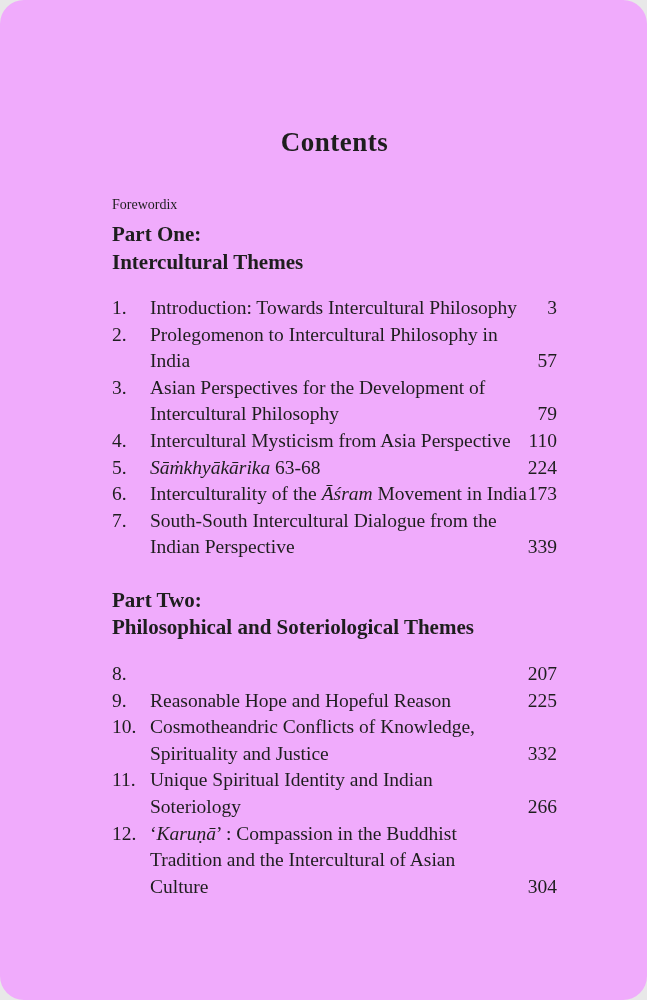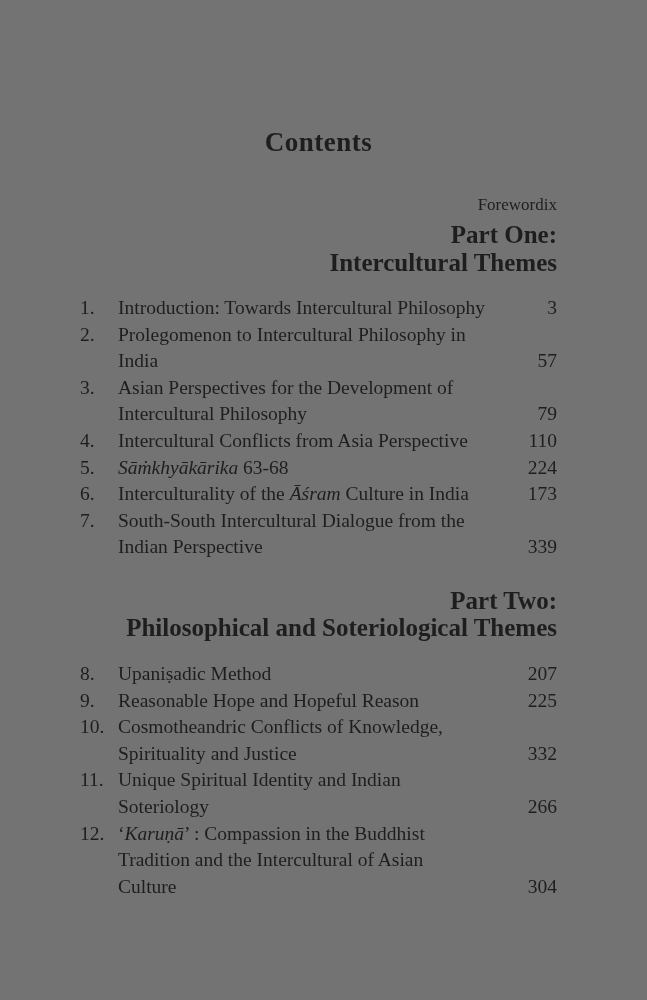--- a/index.html
+++ b/index.html
@@ -1,46 +1,47 @@
 <!DOCTYPE html>
 <html><head>
 <meta charset="utf-8">
 <style>
   html, body { margin: 0; padding: 0; background: #e8e8e8; }
   .page {
     width: 647px;
     height: 1000px;
     margin: 0 auto;
-    background: #737373;
+    background: #f0abfc;
     box-sizing: border-box;
-    padding: 126px 90px 0 80px;
+    padding: 126px 90px 0 112px;
     font-family: "Liberation Serif", "DejaVu Serif", serif;
     color: #1e1e1e;
     overflow: hidden;
+    border-radius: 24px;
   }
   .contents-title {
     font-size: 27px;
     font-weight: 700;
     text-align: center;
     line-height: 32px;
     margin: 0 0 34px 0;
     letter-spacing: 0.5px;
   }
   .foreword-row {
     display: flex;
-    justify-content: flex-end;
-    font-size: 17px;
+    justify-content: flex-start;
+    font-size: 14px;
     line-height: 26px;
   }
   .part { margin-top: 0; }
   .part + .part { margin-top: 26px; }
   .part-heading {
-    text-align: right;
+    text-align: left;
     font-weight: 700;
-    font-size: 25px;
+    font-size: 21px;
     line-height: 27.5px;
     margin: 3px 0 19px 0;
   }
   .entries { }
   .entry {
     display: flex;
     align-items: flex-start;
     font-size: 19.5px;
     line-height: 26.6px;
   }
@@ -103,37 +104,37 @@
         <div class="titles">
           <div class="line"><span>Asian Perspectives for the Development of</span></div>
           <div class="line"><span>Intercultural Philosophy</span></div>
         </div>
         <div class="pageno">79</div>
       </div>
 
       <div class="entry">
         <div class="num">4.</div>
         <div class="titles">
-          <div class="line"><span>Intercultural Conflicts from Asia Perspective</span></div>
+          <div class="line"><span>Intercultural Mysticism from Asia Perspective</span></div>
         </div>
         <div class="pageno">110</div>
       </div>
 
       <div class="entry">
         <div class="num">5.</div>
         <div class="titles">
           <div class="line"><span class="it">Sāṁkhyākārika</span><span> 63-68</span></div>
         </div>
         <div class="pageno">224</div>
       </div>
 
       <div class="entry">
         <div class="num">6.</div>
         <div class="titles">
-          <div class="line"><span>Interculturality of the </span><span class="it">Āśram</span><span> Culture in India</span></div>
+          <div class="line"><span>Interculturality of the </span><span class="it">Āśram</span><span> Movement in India</span></div>
         </div>
         <div class="pageno">173</div>
       </div>
 
       <div class="entry">
         <div class="num">7.</div>
         <div class="titles">
           <div class="line"><span>South-South Intercultural Dialogue from the</span></div>
           <div class="line"><span>Indian Perspective</span></div>
         </div>
@@ -146,23 +147,20 @@
   <section class="part">
     <div class="part-heading">
       <div>Part Two:</div>
       <div>Philosophical and Soteriological Themes</div>
     </div>
 
     <div class="entries">
 
       <div class="entry">
         <div class="num">8.</div>
-        <div class="titles">
-          <div class="line"><span>Upaniṣadic Method</span></div>
-        </div>
         <div class="pageno">207</div>
       </div>
 
       <div class="entry">
         <div class="num">9.</div>
         <div class="titles">
           <div class="line"><span>Reasonable Hope and Hopeful Reason</span></div>
         </div>
         <div class="pageno">225</div>
       </div>

